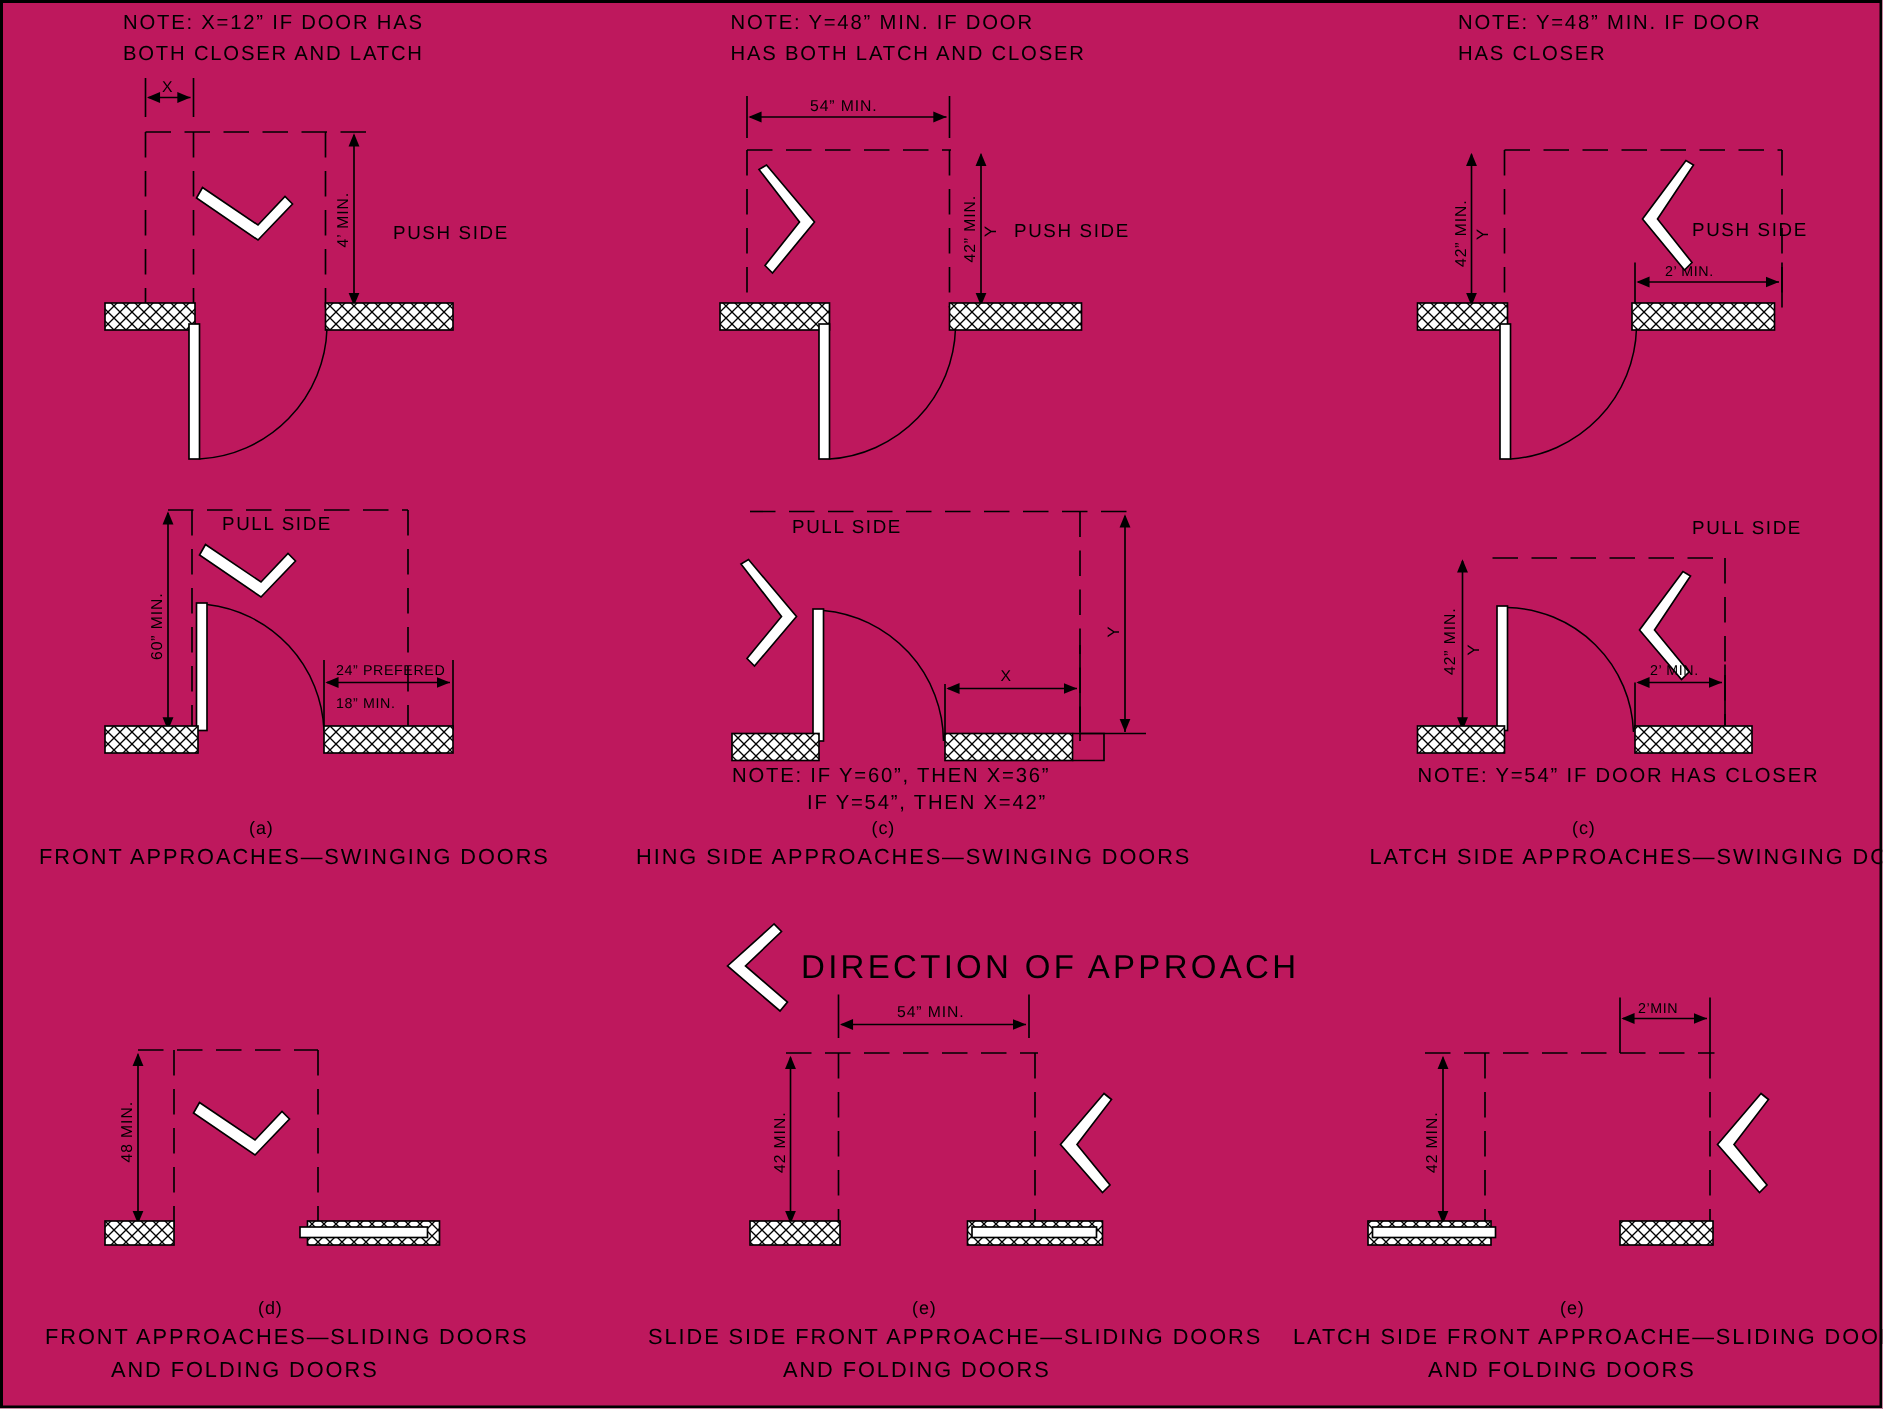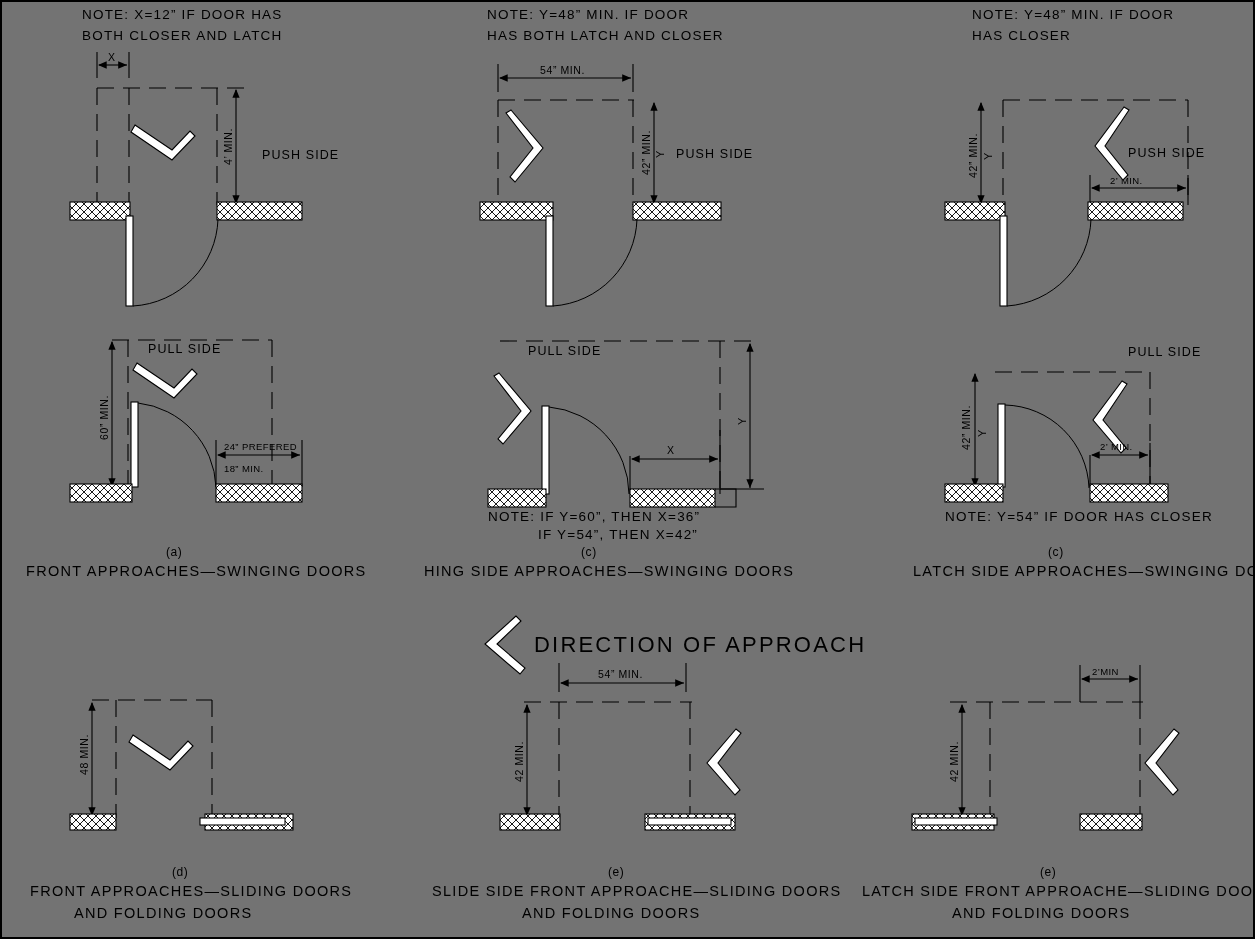--- a/index.html
+++ b/index.html
@@ -8,21 +8,21 @@
     padding: 0;
     background: #ffffff;
   }
   body {
     font-family: "Liberation Sans", sans-serif;
   }
   #sheet {
     position: relative;
     width: 1255px;
     height: 939px;
-    background: #737373;
+    background: #be185d;
     overflow: hidden;
     box-sizing: border-box;
   }
   #sheet svg {
     position: absolute;
     left: 0;
     top: 0;
   }
   text {
     font-family: "Liberation Sans", sans-serif;

